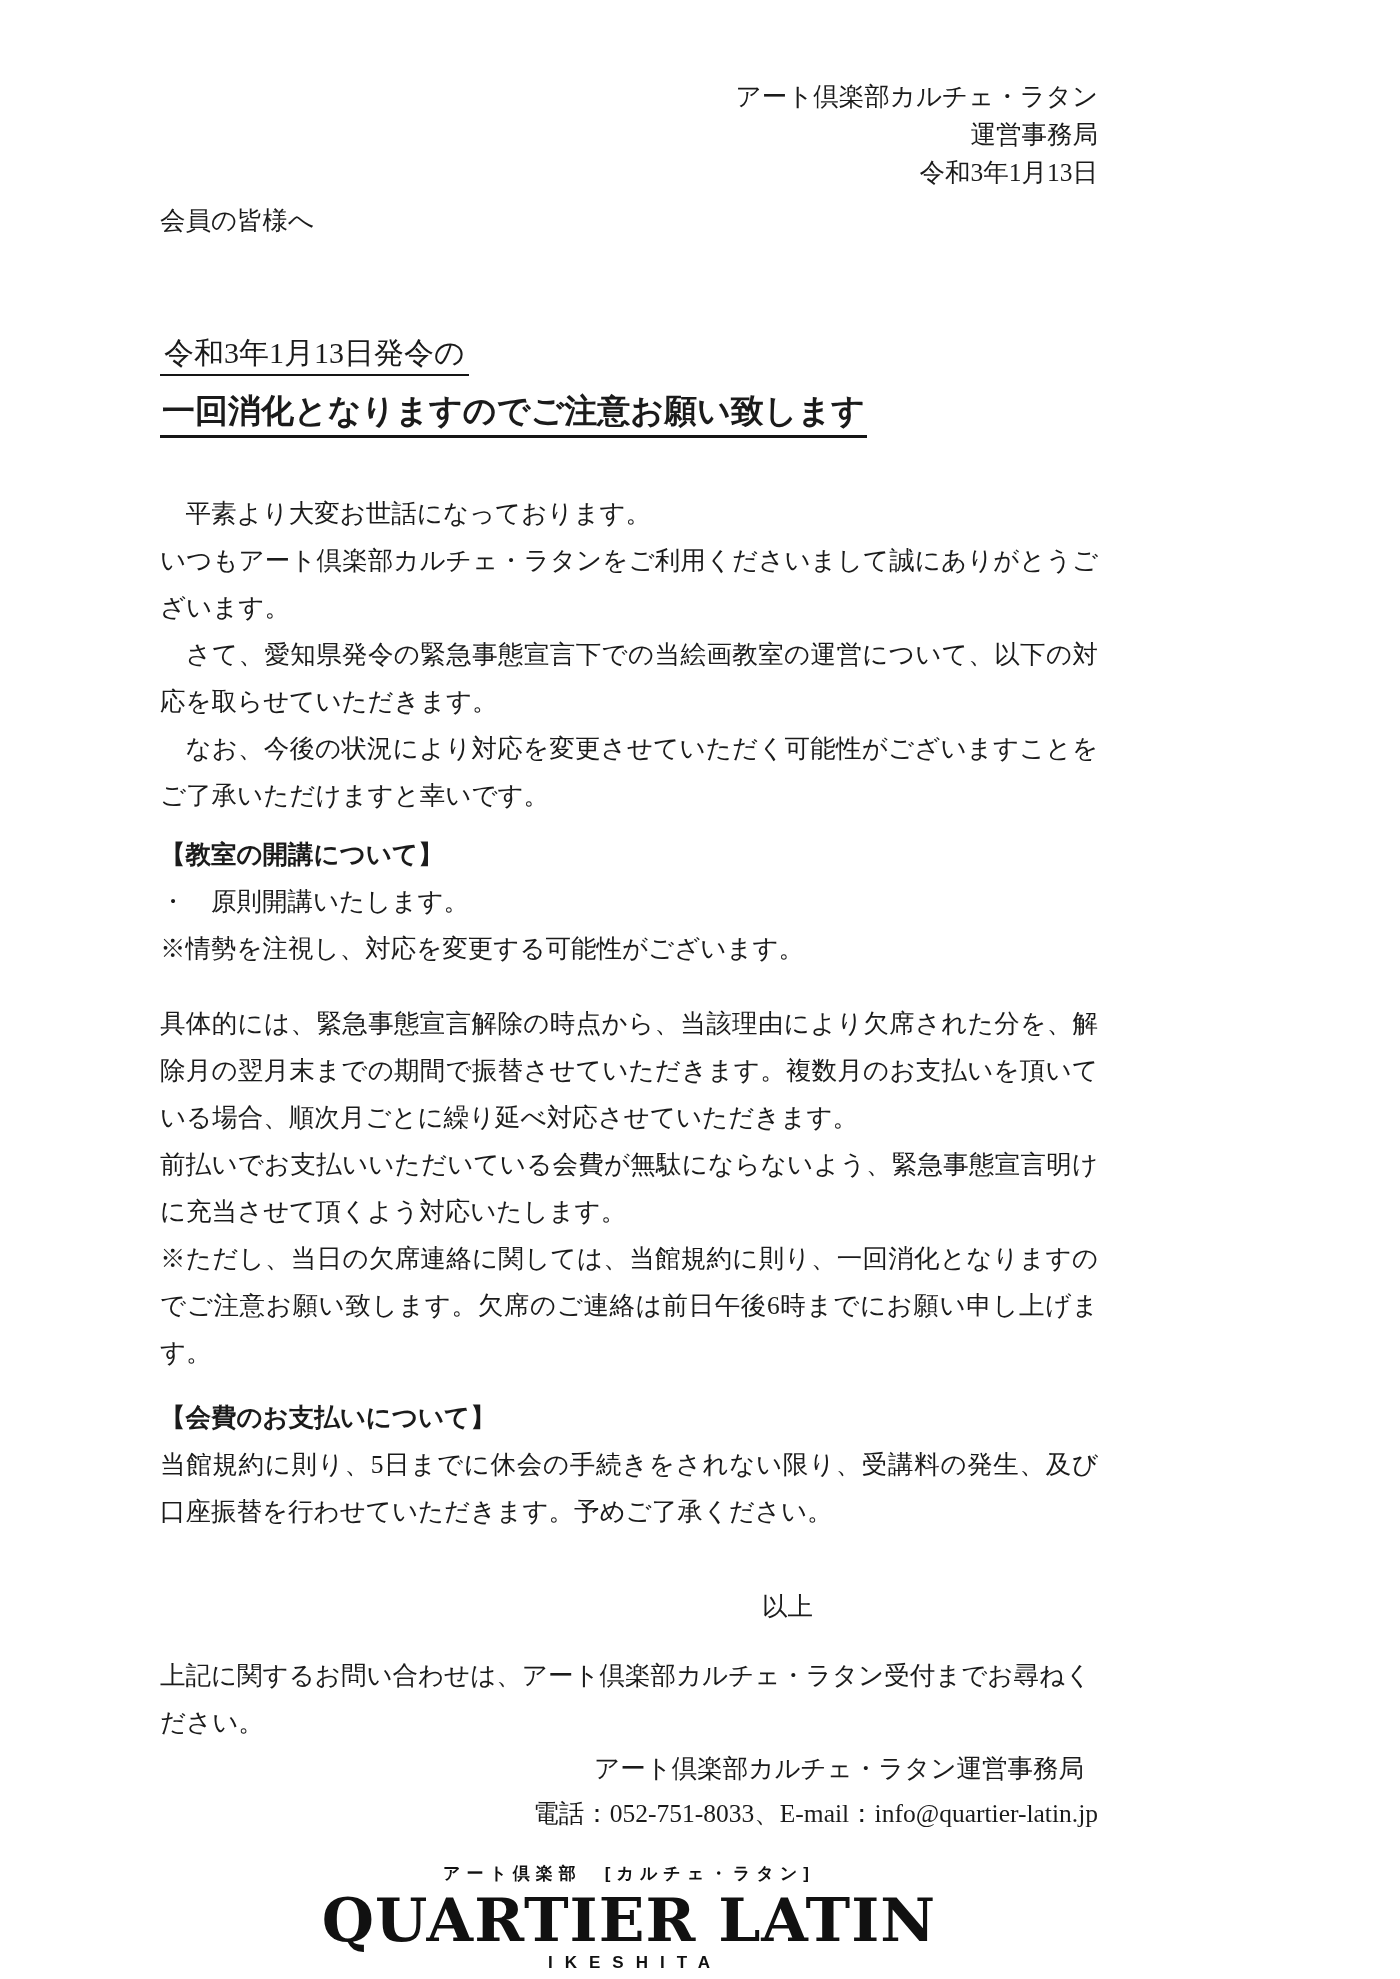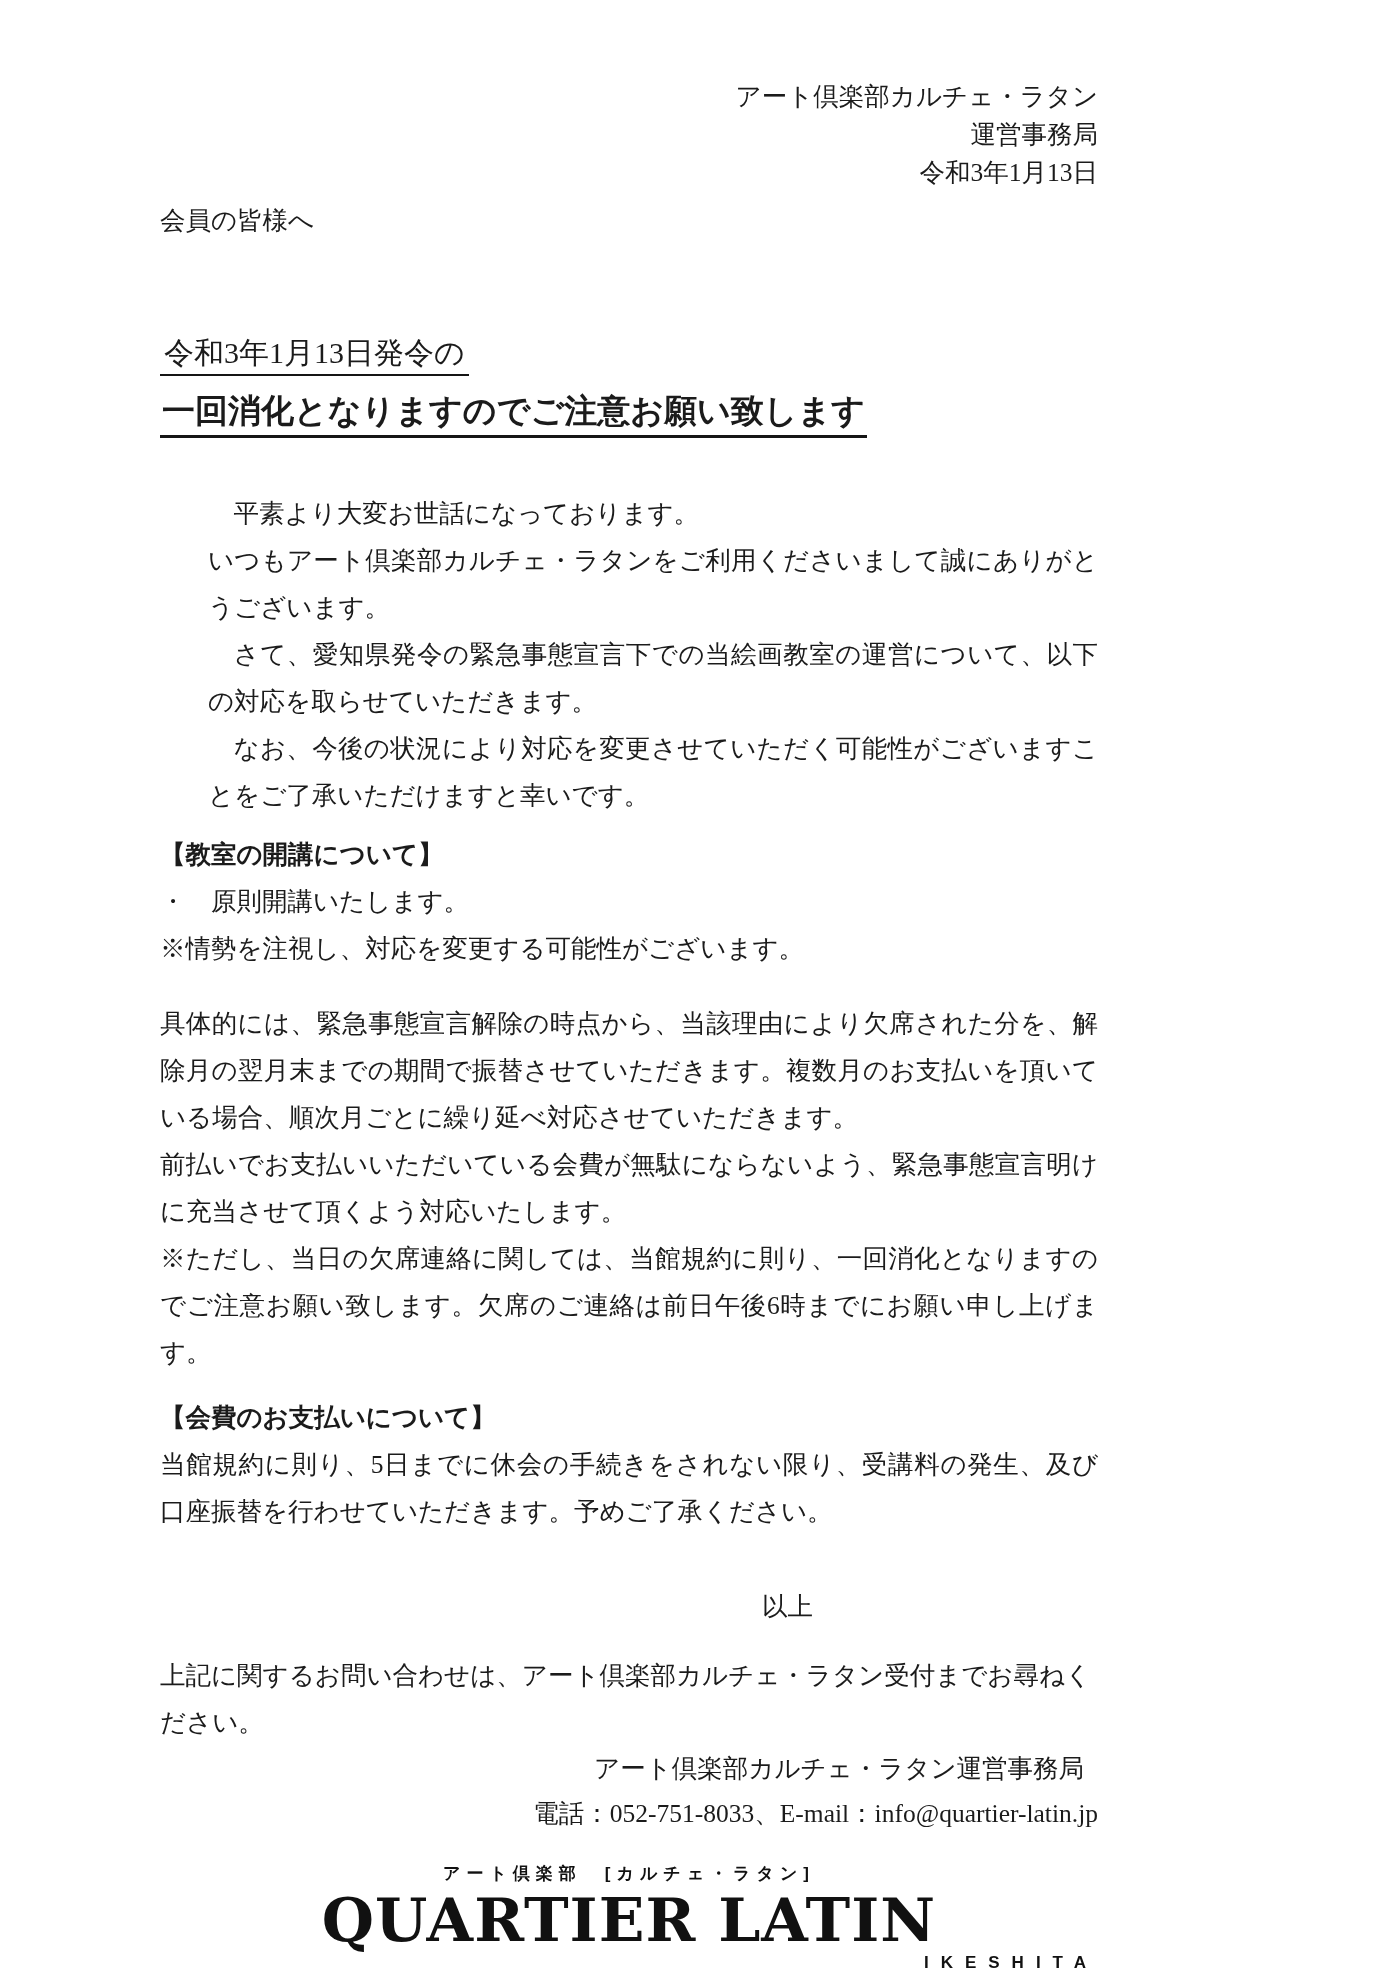--- a/index.html
+++ b/index.html
@@ -22,21 +22,21 @@
   .letterhead{text-align:right;line-height:38px;font-size:25.5px;}
   .salutation{margin-top:10px;line-height:38px;}
 
   .doc-title{text-align:left;margin-top:92px;}
   .title-line1{font-size:30px;line-height:42px;}
   .title-line1 .u{border-bottom:2px solid #151515;padding:0 4px 5px 4px;}
   .title-line2{font-size:33px;line-height:46px;margin-top:14px;
     font-family:"Liberation Sans","DejaVu Sans",sans-serif;font-weight:bold;}
   .title-line2 .u{border-bottom:3px solid #151515;padding:0 2px 6px 2px;}
 
-  .intro{margin-top:56px;text-align:justify;margin-left:48px;}
+  .intro{margin-top:56px;text-align:justify;}
   .indent{text-indent:1em;}
 
   .section{margin-top:12px;text-align:justify;}
   .section h2{
     font-family:"Liberation Sans","DejaVu Sans",sans-serif;
     font-weight:bold;font-size:25.5px;
   }
   .sec2{margin-top:28px;}
   .sec3{margin-top:18px;}
 
@@ -52,21 +52,21 @@
     font-family:"Liberation Sans","DejaVu Sans",sans-serif;
     font-weight:bold;font-size:17px;line-height:24px;letter-spacing:6px;color:#111;
   }
   .logo-en{
     font-family:"DejaVu Serif","Liberation Serif",serif;
     font-weight:bold;font-size:60px;line-height:64px;letter-spacing:1px;color:#111;
     margin-top:2px;
   }
   .logo-sub{
     font-family:"Liberation Sans","DejaVu Sans",sans-serif;
-    font-weight:bold;font-size:17px;line-height:22px;letter-spacing:12px;text-indent:12px;color:#111;text-align:right;
+    font-weight:bold;font-size:17px;line-height:22px;letter-spacing:12px;text-indent:12px;color:#111;
   }
 </style>
 </head>
 <body>
 
 <div class="page">
 
   <div class="letterhead">
     <div>アート倶楽部カルチェ・ラタン</div>
     <div>運営事務局</div>

